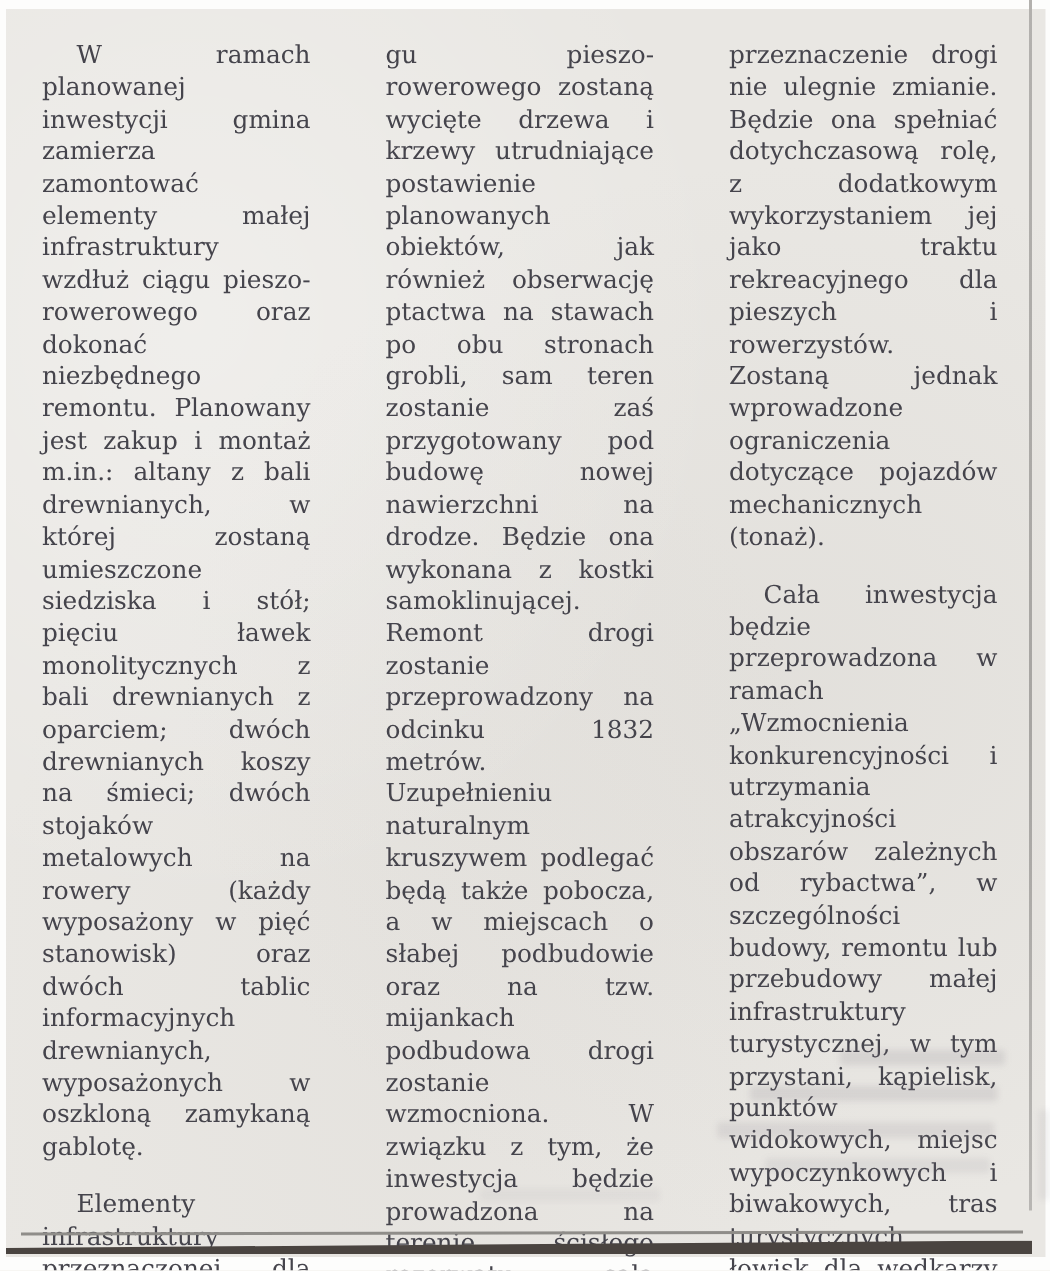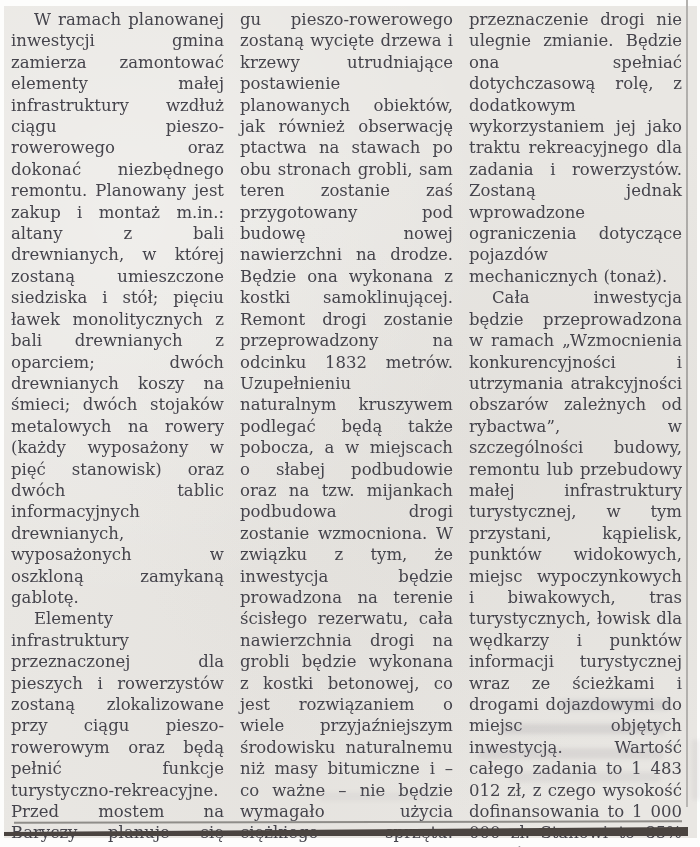--- a/index.html
+++ b/index.html
@@ -28,21 +28,21 @@
   .col{
     width:213px;
     color:#45444c;
     font-size:16.5px;
     line-height:21.4px;
     text-align:justify;
     hyphens:auto;
     -webkit-hyphens:auto;
     word-spacing:0.4px;
   }
-  .para{margin:0;}
+  .para{margin:17px;}
   .para.indent{text-indent:23px;}
   
   .vrule{
     position:absolute;top:0;bottom:40px;left:686px;width:2px;
     background:linear-gradient(#b3b1ae,#a7a5a2 60%,#b8b6b3);
   }
   
   .ghost{
     position:absolute;background:rgba(122,118,128,0.16);
     filter:blur(2px);border-radius:2px;
@@ -75,21 +75,21 @@
       <div class="col">
         <p class="para indent">W ramach planowanej inwestycji gmina zamierza zamontować elementy małej infrastruktury wzdłuż ciągu pieszo-rowerowego oraz dokonać niezbędnego remontu. Planowany jest zakup i montaż m.in.: altany z bali drewnianych, w której zostaną umieszczone siedziska i stół; pięciu ławek monolitycznych z bali drewnianych z oparciem; dwóch drewnianych koszy na śmieci; dwóch stojaków metalowych na rowery (każdy wyposażony w pięć stanowisk) oraz dwóch tablic informacyjnych drewnianych, wyposażonych w oszkloną zamykaną gablotę.</p>
         <p class="para indent">Elementy infrastruktury przeznaczonej dla pieszych i rowerzystów zostaną zlokalizowane przy ciągu pieszo-rowerowym oraz będą pełnić funkcje turystyczno-rekreacyjne. Przed mostem na Baryczy planuje się ustawienie wiaty drewnianej, wykonanej z monolitycznego drewna, z siedziskami i stołem, stojaków na rowery, koszy na śmieci oraz tablicy informacyjnej. W ramach remontu cią-</p>
       </div>
 
       <div class="col">
         <p class="para">gu pieszo-rowerowego zostaną wycięte drzewa i krzewy utrudniające postawienie planowanych obiektów, jak również obserwację ptactwa na stawach po obu stronach grobli, sam teren zostanie zaś przygotowany pod budowę nowej nawierzchni na drodze. Będzie ona wykonana z kostki samoklinującej. Remont drogi zostanie przeprowadzony na odcinku 1832 metrów. Uzupełnieniu naturalnym kruszywem podlegać będą także pobocza, a w miejscach o słabej podbudowie oraz na tzw. mijankach podbudowa drogi zostanie wzmocniona. W związku z tym, że inwestycja będzie prowadzona na terenie ścisłego rezerwatu, cała nawierzchnia drogi na grobli będzie wykonana z kostki betonowej, co jest rozwiązaniem o wiele przyjaźniejszym środowisku naturalnemu niż masy bitumiczne i – co ważne – nie będzie wymagało użycia ciężkiego sprzętu. Inwestycja będzie przyjazna dla środowiska również w czasie późniejszej eksploatacji. Samo</p>
       </div>
 
       <div class="col">
-        <p class="para">przeznaczenie drogi nie ulegnie zmianie. Będzie ona spełniać dotychczasową rolę, z dodatkowym wykorzystaniem jej jako traktu rekreacyjnego dla zadania i rowerzystów. Zostaną jednak wprowadzone ograniczenia dotyczące pojazdów mechanicznych (tonaż).</p>
+        <p class="para">przeznaczenie drogi nie ulegnie zmianie. Będzie ona spełniać dotychczasową rolę, z dodatkowym wykorzystaniem jej jako traktu rekreacyjnego dla pieszych i rowerzystów. Zostaną jednak wprowadzone ograniczenia dotyczące pojazdów mechanicznych (tonaż).</p>
         <p class="para indent">Cała inwestycja będzie przeprowadzona w ramach „Wzmocnienia konkurencyjności i utrzymania atrakcyjności obszarów zależnych od rybactwa”, w szczególności budowy, remontu lub przebudowy małej infrastruktury turystycznej, w tym przystani, kąpielisk, punktów widokowych, miejsc wypoczynkowych i biwakowych, tras turystycznych, łowisk dla wędkarzy i punktów informacji turystycznej wraz ze ścieżkami i drogami dojazdowymi do miejsc objętych inwestycją. Wartość całego zadania to 1 483 012 zł, z czego wysokość dofinansowania to 1 000 000 zł. Stanowi to 85% kosztów kwalifikowanych operacji.</p>
 
       </div>
 
     </div>
   </div>
 
   <div class="vrule"></div>
 
   <div class="ghost g1"></div>

